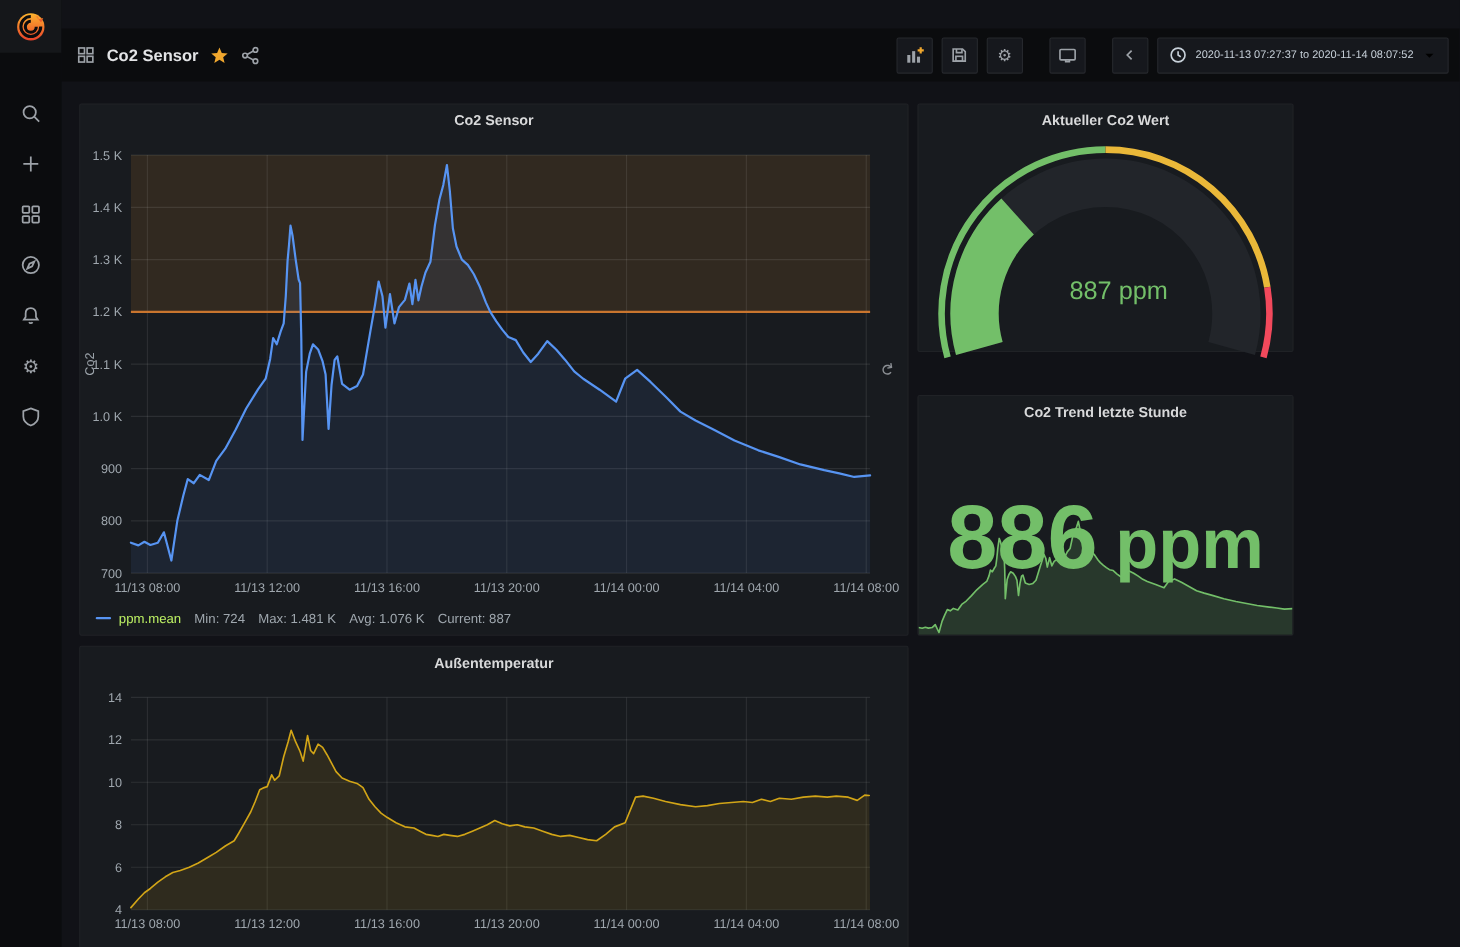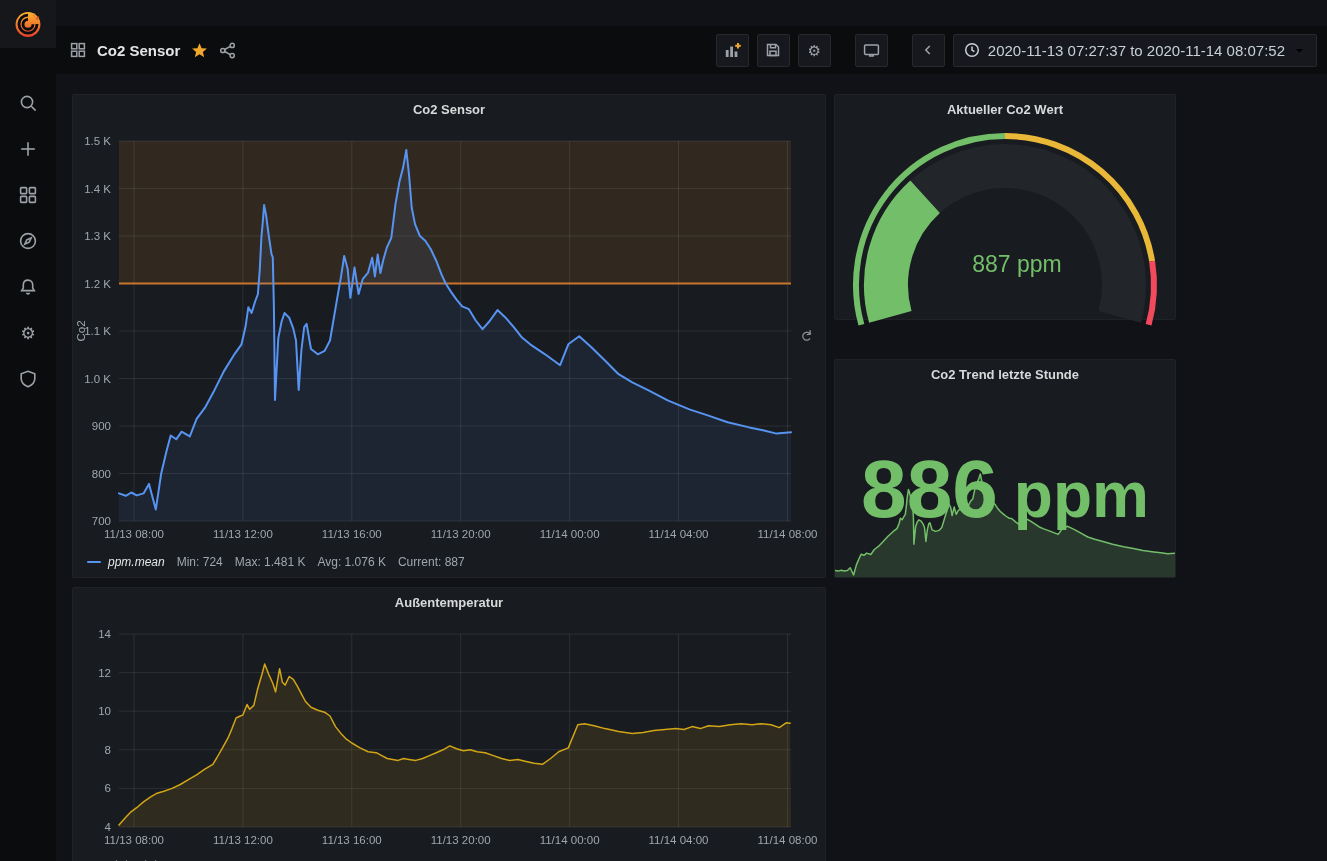--- a/index.html
+++ b/index.html
@@ -16,32 +16,32 @@
   .navbar{height:48px;flex:none;background:#0b0c0e;display:flex;align-items:center;padding:0 10px 0 14px;}
   .nav-left{display:flex;align-items:center;gap:11px;}
   .nav-title{color:#e3e4e6;font-size:15px;font-weight:600;cursor:pointer;}
   .nav-icon{display:flex;align-items:center;justify-content:center;color:#9da2a8;cursor:pointer;}
   .nav-icon svg{stroke:#9da2a8;fill:none;stroke-width:1.5;}
   .nav-right{margin-left:auto;display:flex;align-items:center;gap:8px;}
   .nav-btn{height:33px;min-width:33px;box-sizing:border-box;padding:0 7px;background:#16181d;border:1px solid #26282d;border-radius:2px;display:flex;align-items:center;justify-content:center;color:#9da2a8;cursor:pointer;}
   .nav-btn svg{stroke:#9da2a8;fill:none;stroke-width:1.5;}
   .gear-glyph{font-size:17px;line-height:1;color:#9da2a8;}
   .spacer8{width:8px;}
-  .timepicker{height:33px;box-sizing:border-box;background:#16181d;border:1px solid #26282d;border-radius:2px;display:flex;align-items:center;gap:8px;padding:0 10px;font-size:15px;font-weight:500;color:#c7d0d9;cursor:pointer;}
+  .timepicker{height:33px;box-sizing:border-box;background:#16181d;border:1px solid #26282d;border-radius:2px;display:flex;align-items:center;gap:8px;padding:0 10px;font-size:10px;font-weight:500;color:#c7d0d9;cursor:pointer;}
   
   .dash{position:relative;flex:1;}
   .panel{position:absolute;background:#181b1f;border:1px solid #202226;border-radius:2px;box-sizing:border-box;}
   .panel-title{height:28px;display:flex;align-items:center;justify-content:center;font-size:13px;font-weight:600;color:#d8d9da;cursor:pointer;}
   #panel-co2{left:16px;top:20px;width:754px;height:484px;}
   #panel-gauge{left:778px;top:20px;width:342px;height:226px;}
   #panel-trend{left:778px;top:285px;width:342px;height:219px;}
   #panel-temp{left:16px;top:513px;width:754px;height:294px;}
   .legend-row{position:absolute;left:14px;bottom:8px;display:flex;align-items:baseline;font-size:12px;color:#9fa7ae;white-space:nowrap;}
   .legend-dash{width:14px;height:2px;border-radius:1px;align-self:center;margin-right:7px;}
-  .legend-name{color:#e5e5e5;cursor:pointer;font-style:italic;}
+  .legend-name{color:#bef264;cursor:pointer;}
   .legend-stat{margin-left:12px;}
   .refresh-glyph{position:absolute;right:12px;top:232px;color:#8b8f94;font-size:15px;transform:rotate(80deg);}
   .gauge-value{position:absolute;top:156px;left:12px;width:100%;text-align:center;font-size:23px;font-weight:500;}
   .stat-big{position:absolute;top:88px;left:0;right:0;display:flex;align-items:baseline;justify-content:center;gap:16px;text-align:right;}
   .stat-big .v{font-size:82px;font-weight:700;line-height:1;}
   .stat-big .u{font-size:64px;font-weight:600;line-height:1;}
   .spark-mount{position:absolute;left:0;bottom:0;width:340px;height:106px;}
   .chart-mount svg,.spark-mount svg{display:block;}
   svg text{font-family:"Liberation Sans",sans-serif;}
 </style>

